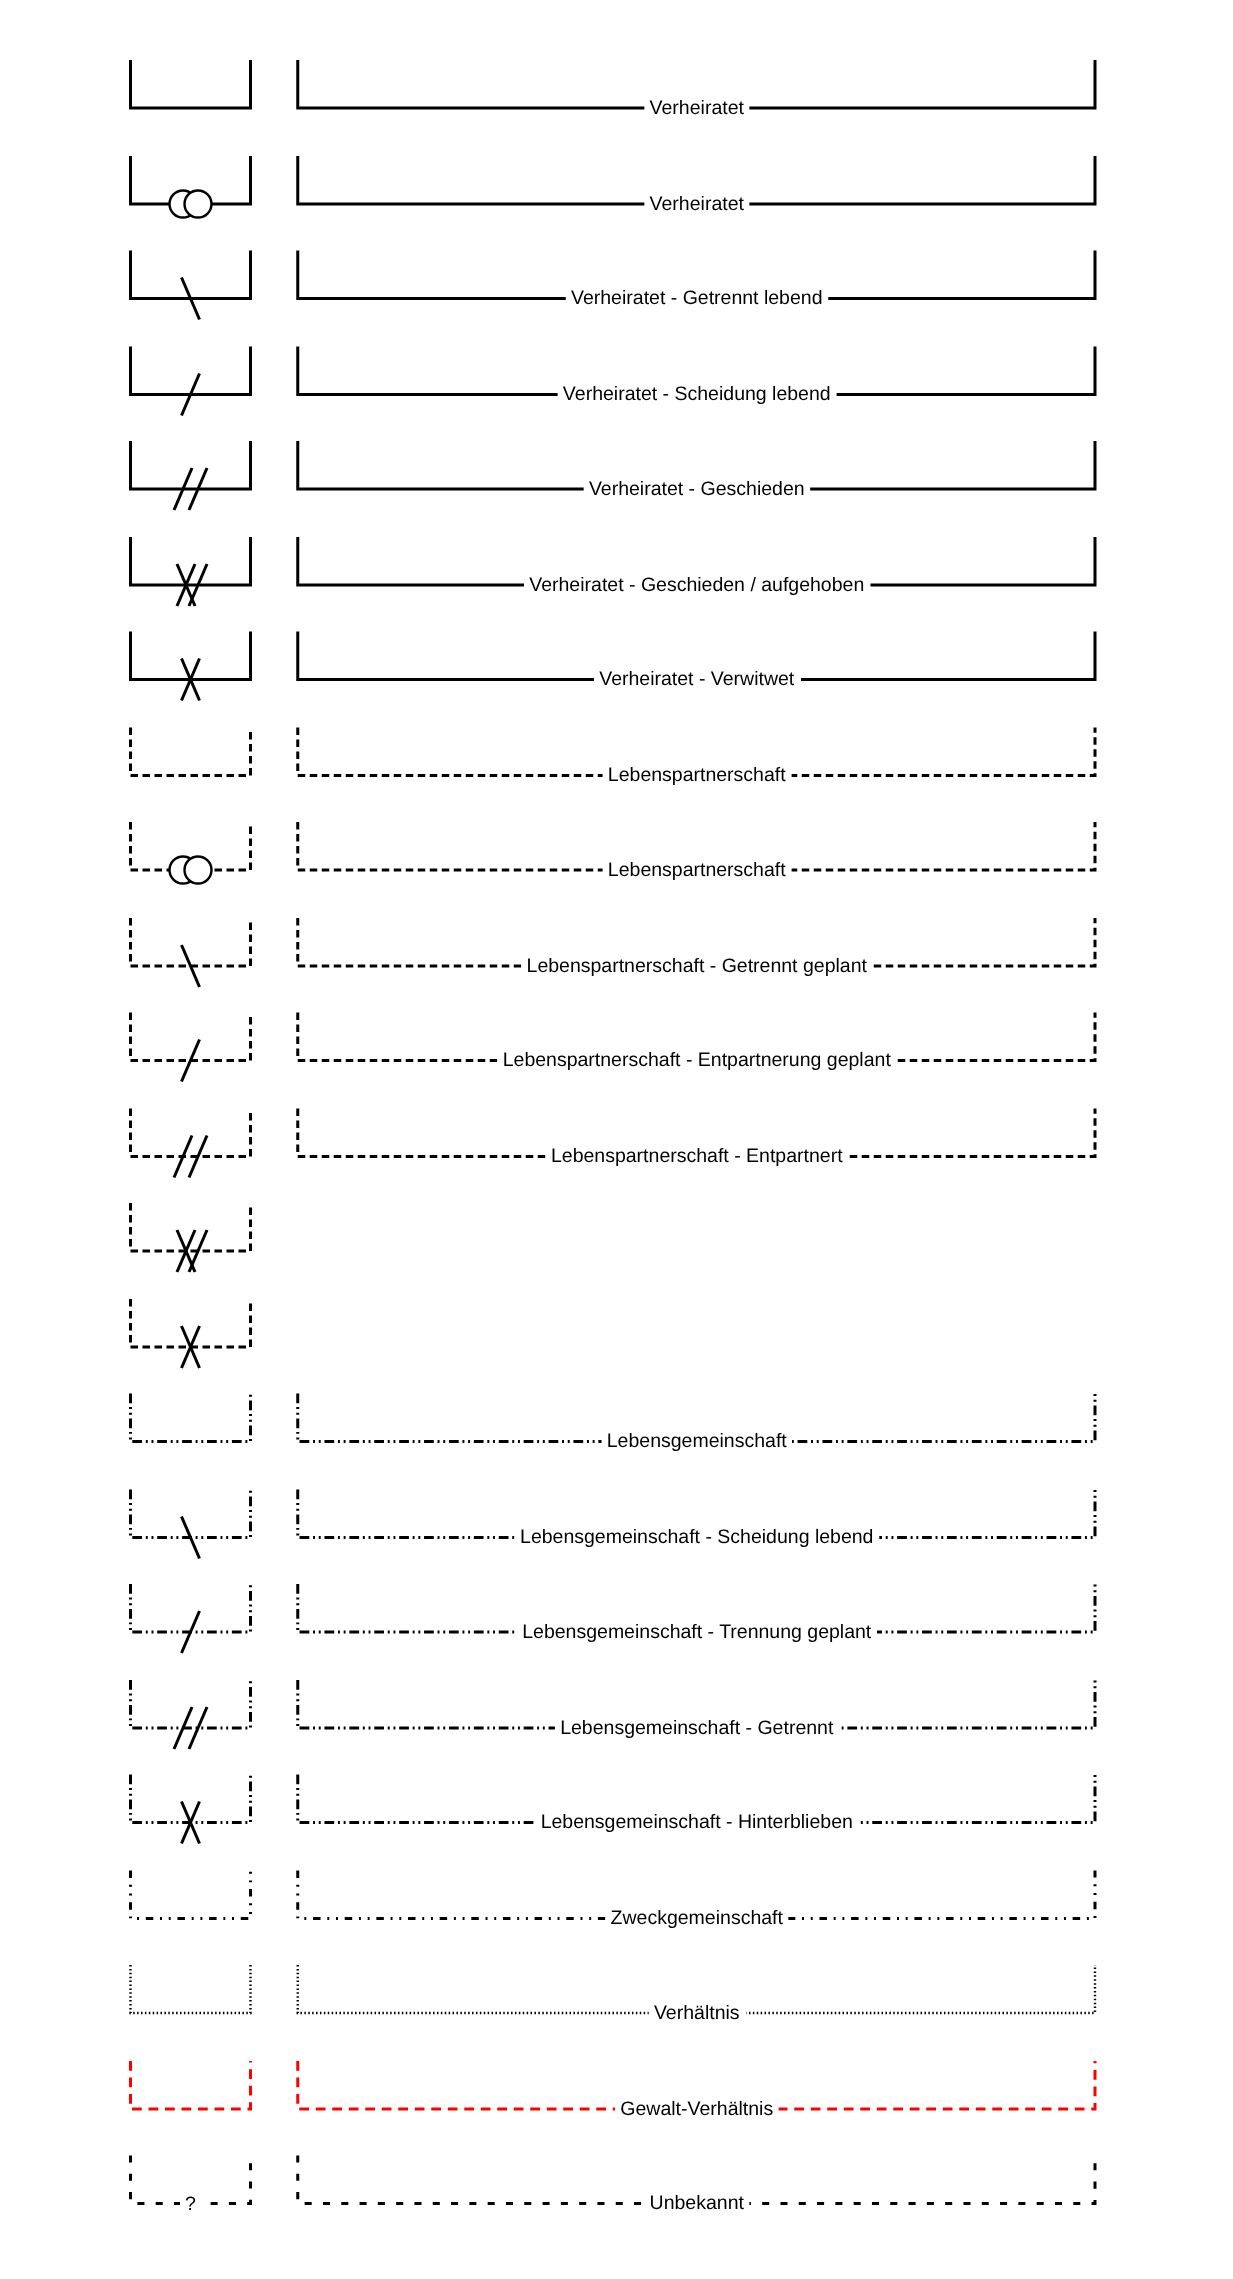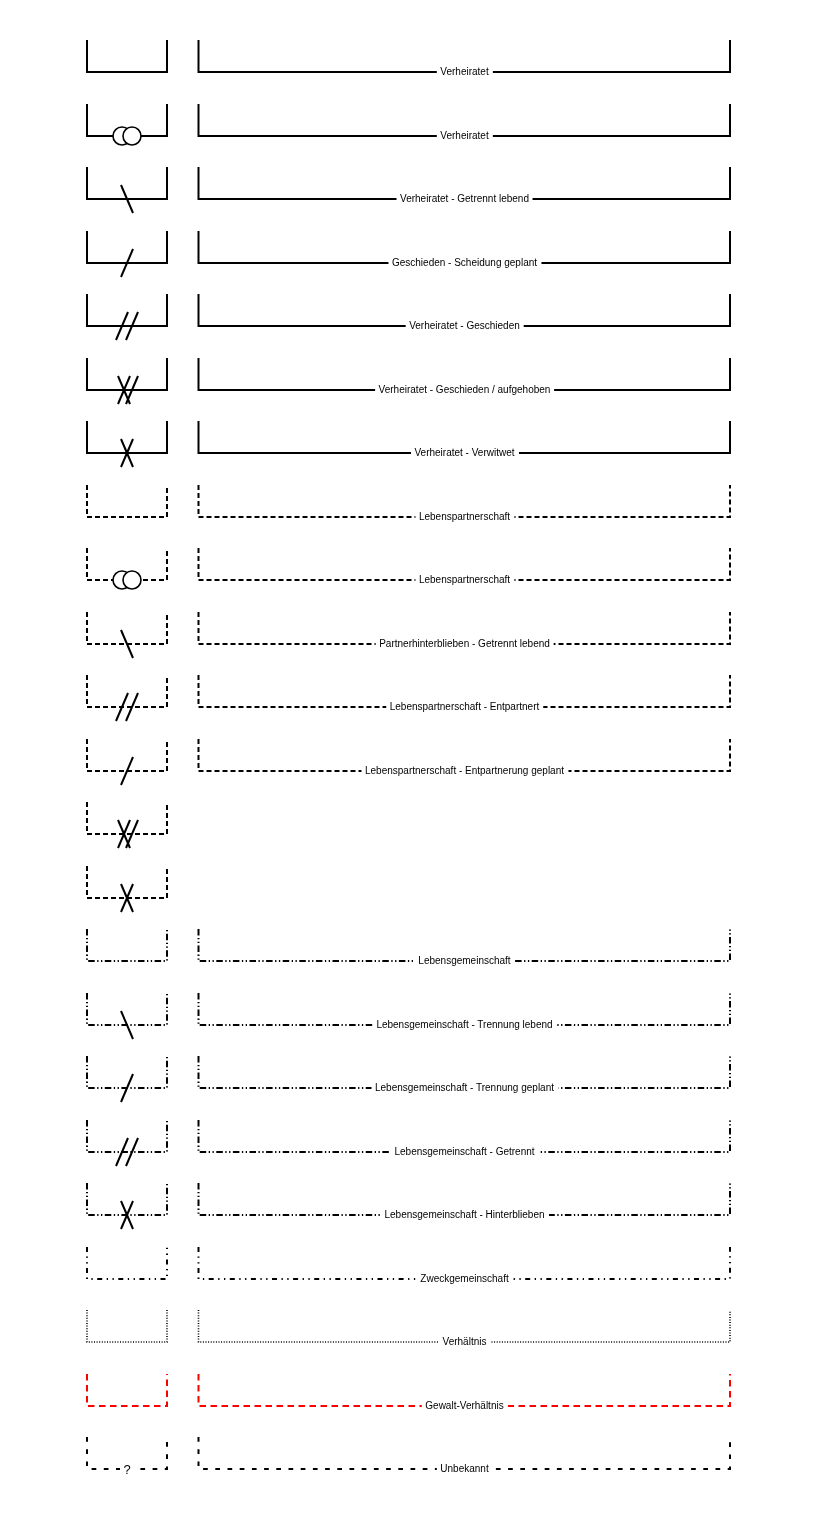--- a/index.html
+++ b/index.html
@@ -4,21 +4,21 @@
 <style>
   html,body{margin:0;padding:0;background:#ffffff;}
   body{width:822px;height:1519px;position:relative;font-family:"Liberation Sans",sans-serif;}
   #legend{position:absolute;top:32px;left:0;width:822px;}
   .row{position:relative;height:63.5px;}
   .symbol{position:absolute;left:85px;top:0;width:84px;height:63px;}
   .bracket{position:absolute;left:197px;top:0;width:535px;height:63px;}
   .symbol svg,.bracket svg{position:absolute;left:0;top:0;overflow:visible;}
   .label{
     position:absolute;left:50%;top:40px;transform:translate(-50%,-52%);
-    background:#ffffff;padding:0 4px;font-size:10px;line-height:1.2;
+    background:#ffffff;padding:0 4px;font-size:13px;line-height:1.2;
     color:#000000;white-space:nowrap;
   }
 </style>
 </head>
 <body>
 
 <div id="legend">
   <div class="row">
     <div class="symbol">
         <svg width="84" height="63" viewBox="0 0 84 63">
@@ -68,21 +68,21 @@
     <div class="symbol">
         <svg width="84" height="63" viewBox="0 0 84 63">
           <path d="M 2 8 L 2 40 L 82 40 L 82 8" fill="none" stroke="#000000" stroke-width="2"></path>
           <line x1="48" y1="26" x2="36" y2="54" stroke="#000000" stroke-width="2"></line>
         </svg>
       </div>
     <div class="bracket">
         <svg width="535" height="63" viewBox="0 0 535 63">
           <path d="M 1.5 8 L 1.5 40 L 533 40 L 533 8" fill="none" stroke="#000000" stroke-width="2"></path>
         </svg>
-      <span class="label">Geschieden - Scheidung geplant</span>
+      <span class="label">Verheiratet - Scheidung lebend</span>
     </div>
   </div>
 
   <div class="row">
     <div class="symbol">
         <svg width="84" height="63" viewBox="0 0 84 63">
           <path d="M 2 8 L 2 40 L 82 40 L 82 8" fill="none" stroke="#000000" stroke-width="2"></path>
           <line x1="43" y1="26" x2="31" y2="54" stroke="#000000" stroke-width="2"></line>
           <line x1="53" y1="26" x2="41" y2="54" stroke="#000000" stroke-width="2"></line>
         </svg>
@@ -162,52 +162,52 @@
     <div class="symbol">
         <svg width="84" height="63" viewBox="0 0 84 63">
           <path d="M 2 8 L 2 40 L 82 40 L 82 8" fill="none" stroke="#000000" stroke-width="2" stroke-dasharray="5 3"></path>
           <line x1="36" y1="26" x2="48" y2="54" stroke="#000000" stroke-width="2"></line>
         </svg>
       </div>
     <div class="bracket">
         <svg width="535" height="63" viewBox="0 0 535 63">
           <path d="M 1.5 8 L 1.5 40 L 533 40 L 533 8" fill="none" stroke="#000000" stroke-width="2" stroke-dasharray="5 3"></path>
         </svg>
-      <span class="label">Partnerhinterblieben - Getrennt lebend</span>
+      <span class="label">Lebenspartnerschaft - Getrennt geplant</span>
+    </div>
+  </div>
+
+  <div class="row">
+    <div class="symbol">
+        <svg width="84" height="63" viewBox="0 0 84 63">
+          <path d="M 2 8 L 2 40 L 82 40 L 82 8" fill="none" stroke="#000000" stroke-width="2" stroke-dasharray="5 3"></path>
+          <line x1="48" y1="26" x2="36" y2="54" stroke="#000000" stroke-width="2"></line>
+        </svg>
+      </div>
+    <div class="bracket">
+        <svg width="535" height="63" viewBox="0 0 535 63">
+          <path d="M 1.5 8 L 1.5 40 L 533 40 L 533 8" fill="none" stroke="#000000" stroke-width="2" stroke-dasharray="5 3"></path>
+        </svg>
+      <span class="label">Lebenspartnerschaft - Entpartnerung geplant</span>
     </div>
   </div>
 
   <div class="row">
     <div class="symbol">
         <svg width="84" height="63" viewBox="0 0 84 63">
           <path d="M 2 8 L 2 40 L 82 40 L 82 8" fill="none" stroke="#000000" stroke-width="2" stroke-dasharray="5 3"></path>
           <line x1="43" y1="26" x2="31" y2="54" stroke="#000000" stroke-width="2"></line>
           <line x1="53" y1="26" x2="41" y2="54" stroke="#000000" stroke-width="2"></line>
         </svg>
       </div>
     <div class="bracket">
         <svg width="535" height="63" viewBox="0 0 535 63">
           <path d="M 1.5 8 L 1.5 40 L 533 40 L 533 8" fill="none" stroke="#000000" stroke-width="2" stroke-dasharray="5 3"></path>
         </svg>
       <span class="label">Lebenspartnerschaft - Entpartnert</span>
-    </div>
-  </div>
-
-  <div class="row">
-    <div class="symbol">
-        <svg width="84" height="63" viewBox="0 0 84 63">
-          <path d="M 2 8 L 2 40 L 82 40 L 82 8" fill="none" stroke="#000000" stroke-width="2" stroke-dasharray="5 3"></path>
-          <line x1="48" y1="26" x2="36" y2="54" stroke="#000000" stroke-width="2"></line>
-        </svg>
-      </div>
-    <div class="bracket">
-        <svg width="535" height="63" viewBox="0 0 535 63">
-          <path d="M 1.5 8 L 1.5 40 L 533 40 L 533 8" fill="none" stroke="#000000" stroke-width="2" stroke-dasharray="5 3"></path>
-        </svg>
-      <span class="label">Lebenspartnerschaft - Entpartnerung geplant</span>
     </div>
   </div>
 
   <div class="row">
     <div class="symbol">
         <svg width="84" height="63" viewBox="0 0 84 63">
           <path d="M 2 8 L 2 40 L 82 40 L 82 8" fill="none" stroke="#000000" stroke-width="2" stroke-dasharray="5 3"></path>
           <line x1="33" y1="26" x2="45" y2="54" stroke="#000000" stroke-width="2"></line>
           <line x1="45" y1="26" x2="33" y2="54" stroke="#000000" stroke-width="2"></line>
           <line x1="53" y1="26" x2="41" y2="54" stroke="#000000" stroke-width="2"></line>
@@ -243,21 +243,21 @@
     <div class="symbol">
         <svg width="84" height="63" viewBox="0 0 84 63">
           <path d="M 2 8 L 2 40 L 82 40 L 82 8" fill="none" stroke="#000000" stroke-width="2" stroke-dasharray="6.5 2.5 1.3 2.5 1.3 2.5"></path>
           <line x1="36" y1="26" x2="48" y2="54" stroke="#000000" stroke-width="2"></line>
         </svg>
       </div>
     <div class="bracket">
         <svg width="535" height="63" viewBox="0 0 535 63">
           <path d="M 1.5 8 L 1.5 40 L 533 40 L 533 8" fill="none" stroke="#000000" stroke-width="2" stroke-dasharray="6.5 2.5 1.3 2.5 1.3 2.5"></path>
         </svg>
-      <span class="label">Lebensgemeinschaft - Trennung lebend</span>
+      <span class="label">Lebensgemeinschaft - Scheidung lebend</span>
     </div>
   </div>
 
   <div class="row">
     <div class="symbol">
         <svg width="84" height="63" viewBox="0 0 84 63">
           <path d="M 2 8 L 2 40 L 82 40 L 82 8" fill="none" stroke="#000000" stroke-width="2" stroke-dasharray="6.5 2.5 1.3 2.5 1.3 2.5"></path>
           <line x1="48" y1="26" x2="36" y2="54" stroke="#000000" stroke-width="2"></line>
         </svg>
       </div>

